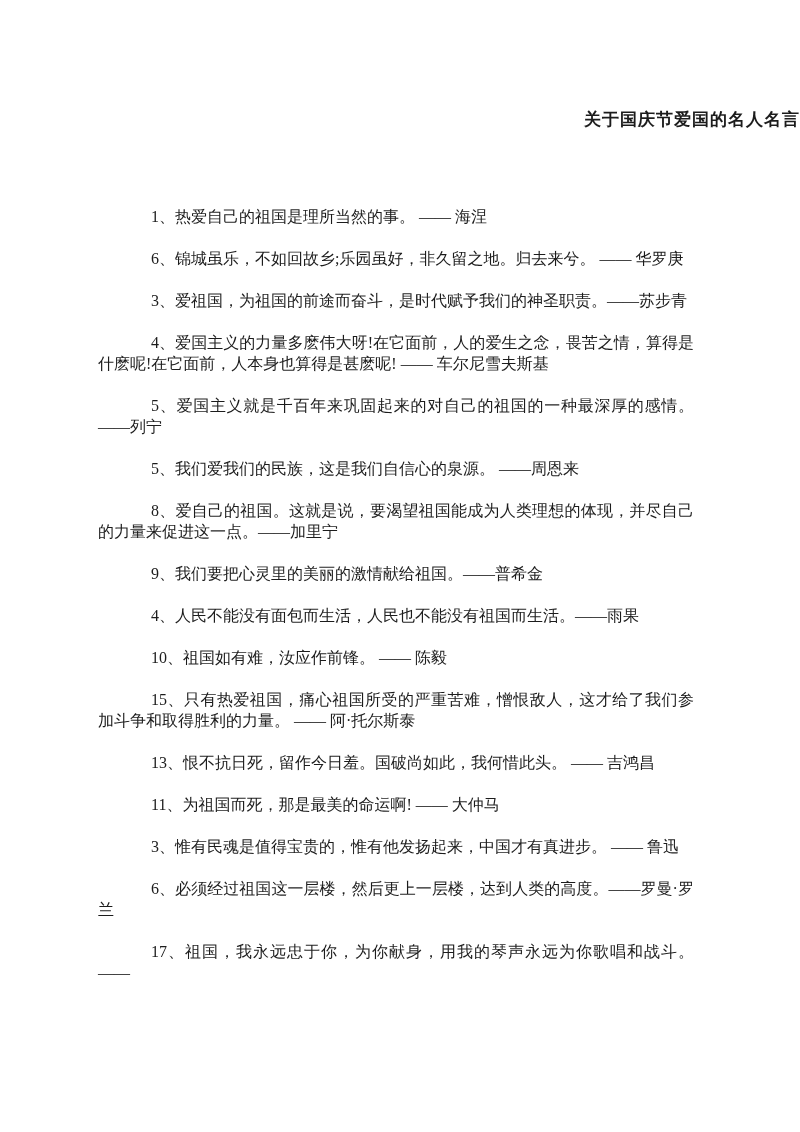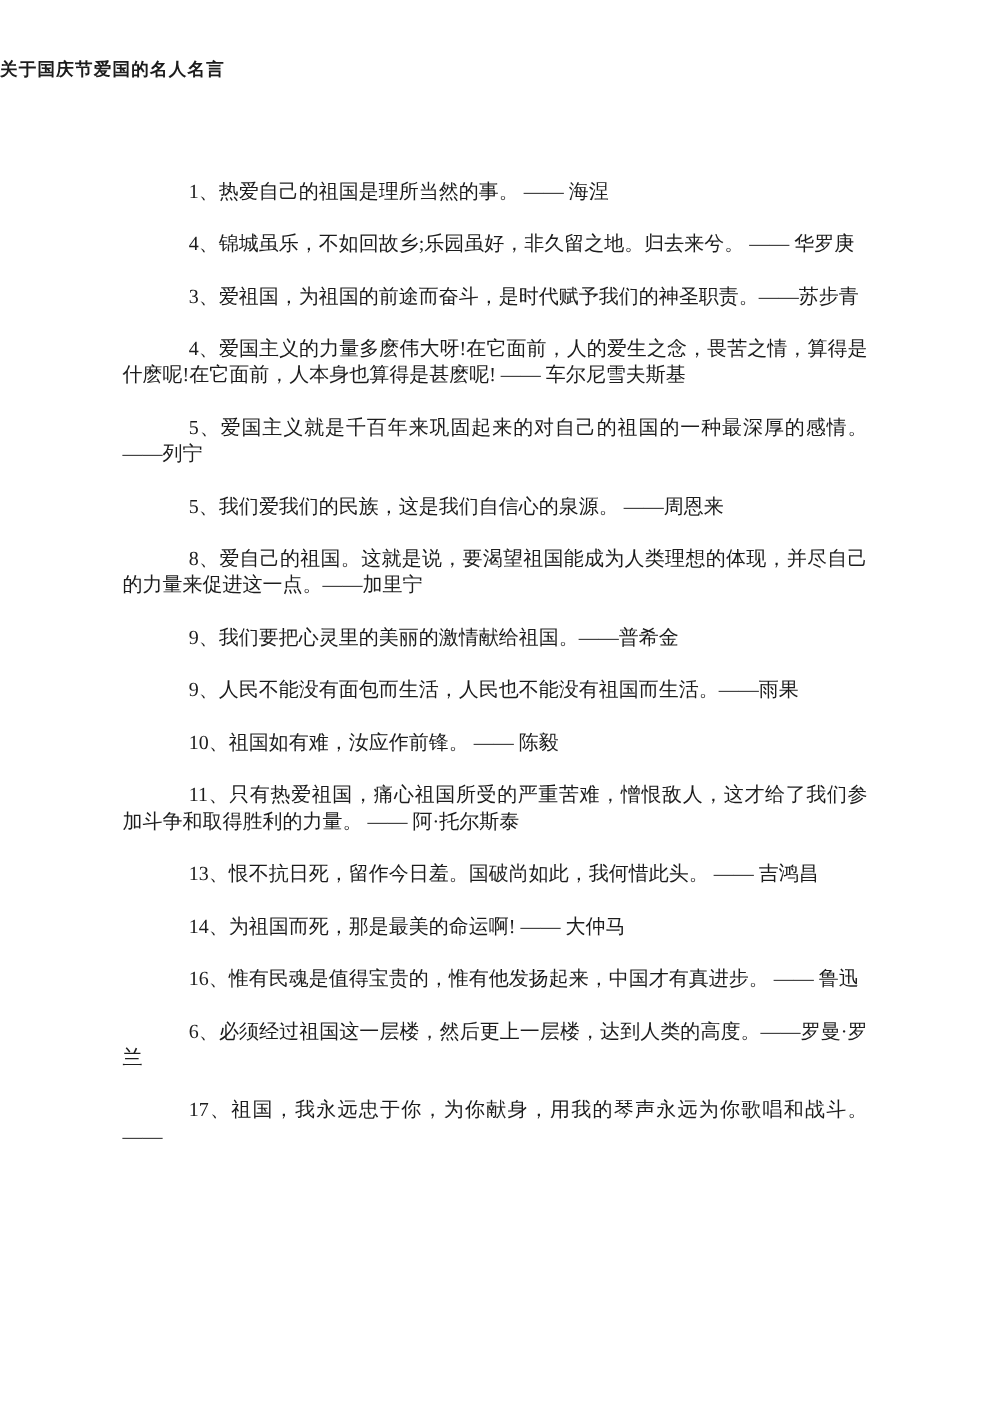--- a/index.html
+++ b/index.html
@@ -10,24 +10,24 @@
   .page {
     position: relative;
     width: 800px;
     height: 1132px;
     background: #ffffff;
     overflow: hidden;
     font-family: "Liberation Serif", "DejaVu Serif", serif;
     color: #1c1c1c;
   }
   .doc-title {
-    padding-top: 45px;
+    padding-top: 108px;
     margin: 0 0 74px 0;
-    text-align: left;
-    font-size: 14px;
+    text-align: right;
+    font-size: 17px;
     line-height: 24px;
     font-weight: bold;
     letter-spacing: 1px;
   }
   .doc-content {
     padding-left: 98px;
     padding-right: 106px;
   }
   p.quote {
     margin: 0 0 21px 0;
@@ -39,29 +39,29 @@
     word-break: break-all;
   }
 </style>
 </head>
 <body>
 
 <div class="page">
   <h1 class="doc-title">关于国庆节爱国的名人名言</h1>
   <div class="doc-content">
     <p class="quote">1、热爱自己的祖国是理所当然的事。 —— 海涅</p>
-    <p class="quote">4、锦城虽乐，不如回故乡;乐园虽好，非久留之地。归去来兮。 —— 华罗庚</p>
+    <p class="quote">6、锦城虽乐，不如回故乡;乐园虽好，非久留之地。归去来兮。 —— 华罗庚</p>
     <p class="quote">3、爱祖国，为祖国的前途而奋斗，是时代赋予我们的神圣职责。——苏步青</p>
     <p class="quote">4、爱国主义的力量多麽伟大呀!在它面前，人的爱生之念，畏苦之情，算得是什麽呢!在它面前，人本身也算得是甚麽呢! —— 车尔尼雪夫斯基</p>
     <p class="quote">5、爱国主义就是千百年来巩固起来的对自己的祖国的一种最深厚的感情。——列宁</p>
     <p class="quote">5、我们爱我们的民族，这是我们自信心的泉源。 ——周恩来</p>
     <p class="quote">8、爱自己的祖国。这就是说，要渴望祖国能成为人类理想的体现，并尽自己的力量来促进这一点。——加里宁</p>
     <p class="quote">9、我们要把心灵里的美丽的激情献给祖国。——普希金</p>
-    <p class="quote">9、人民不能没有面包而生活，人民也不能没有祖国而生活。——雨果</p>
+    <p class="quote">4、人民不能没有面包而生活，人民也不能没有祖国而生活。——雨果</p>
     <p class="quote">10、祖国如有难，汝应作前锋。 —— 陈毅</p>
-    <p class="quote">11、只有热爱祖国，痛心祖国所受的严重苦难，憎恨敌人，这才给了我们参加斗争和取得胜利的力量。 —— 阿·托尔斯泰</p>
+    <p class="quote">15、只有热爱祖国，痛心祖国所受的严重苦难，憎恨敌人，这才给了我们参加斗争和取得胜利的力量。 —— 阿·托尔斯泰</p>
     <p class="quote">13、恨不抗日死，留作今日羞。国破尚如此，我何惜此头。 —— 吉鸿昌</p>
-    <p class="quote">14、为祖国而死，那是最美的命运啊! —— 大仲马</p>
-    <p class="quote">16、惟有民魂是值得宝贵的，惟有他发扬起来，中国才有真进步。 —— 鲁迅</p>
+    <p class="quote">11、为祖国而死，那是最美的命运啊! —— 大仲马</p>
+    <p class="quote">3、惟有民魂是值得宝贵的，惟有他发扬起来，中国才有真进步。 —— 鲁迅</p>
     <p class="quote">6、必须经过祖国这一层楼，然后更上一层楼，达到人类的高度。——罗曼·罗兰</p>
     <p class="quote">17、祖国，我永远忠于你，为你献身，用我的琴声永远为你歌唱和战斗。 ——</p>
   </div>
 </div>
 
 </body></html>

